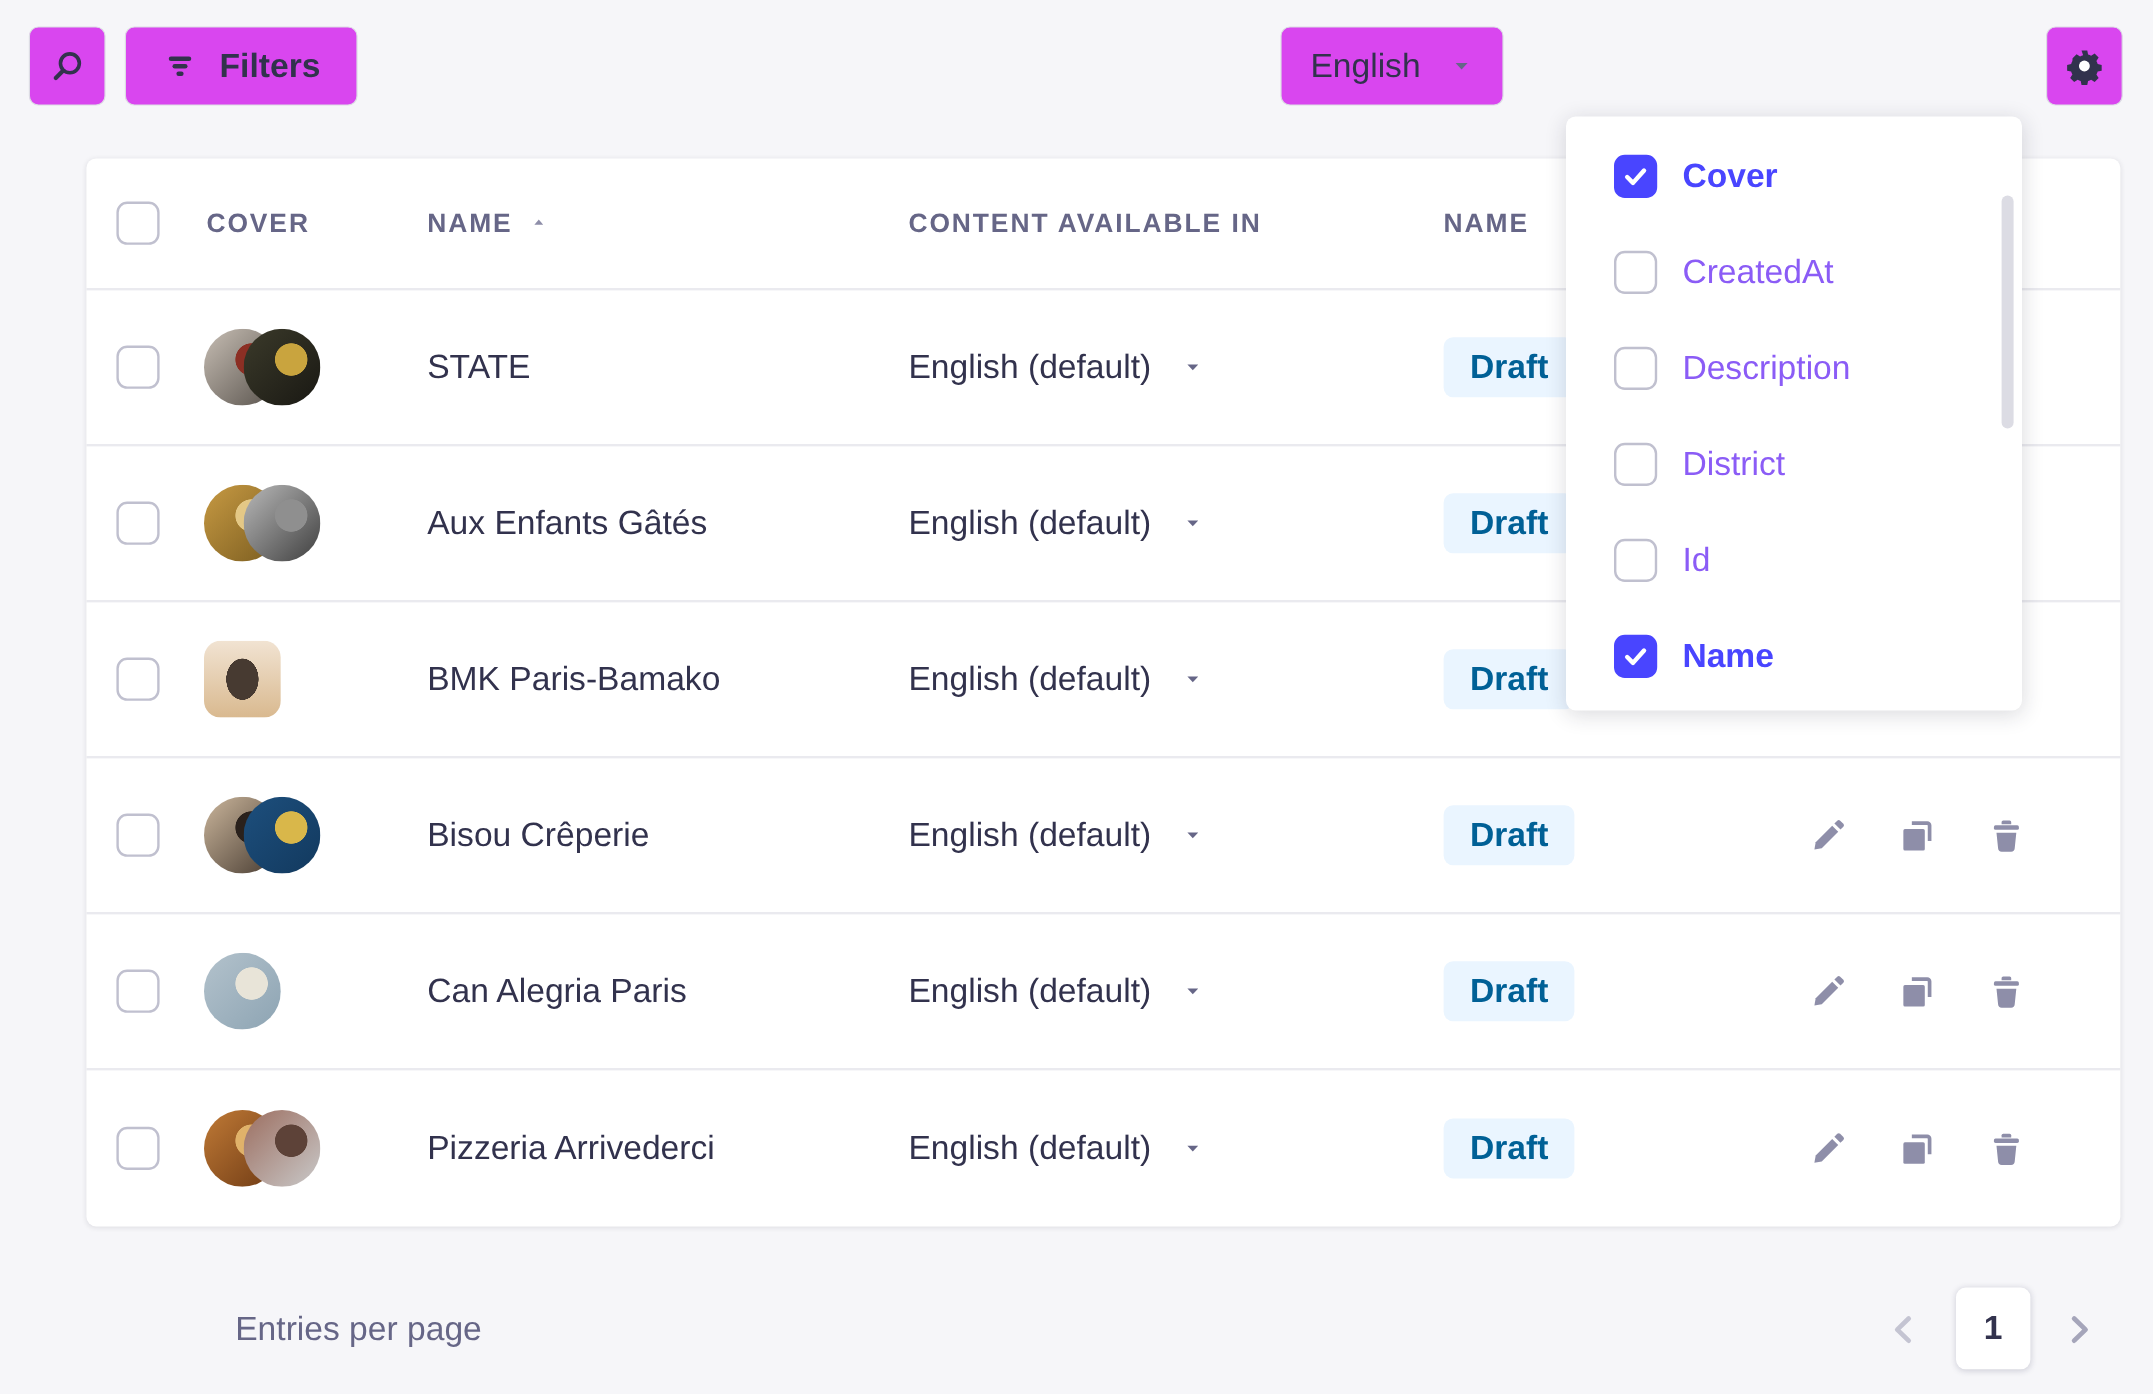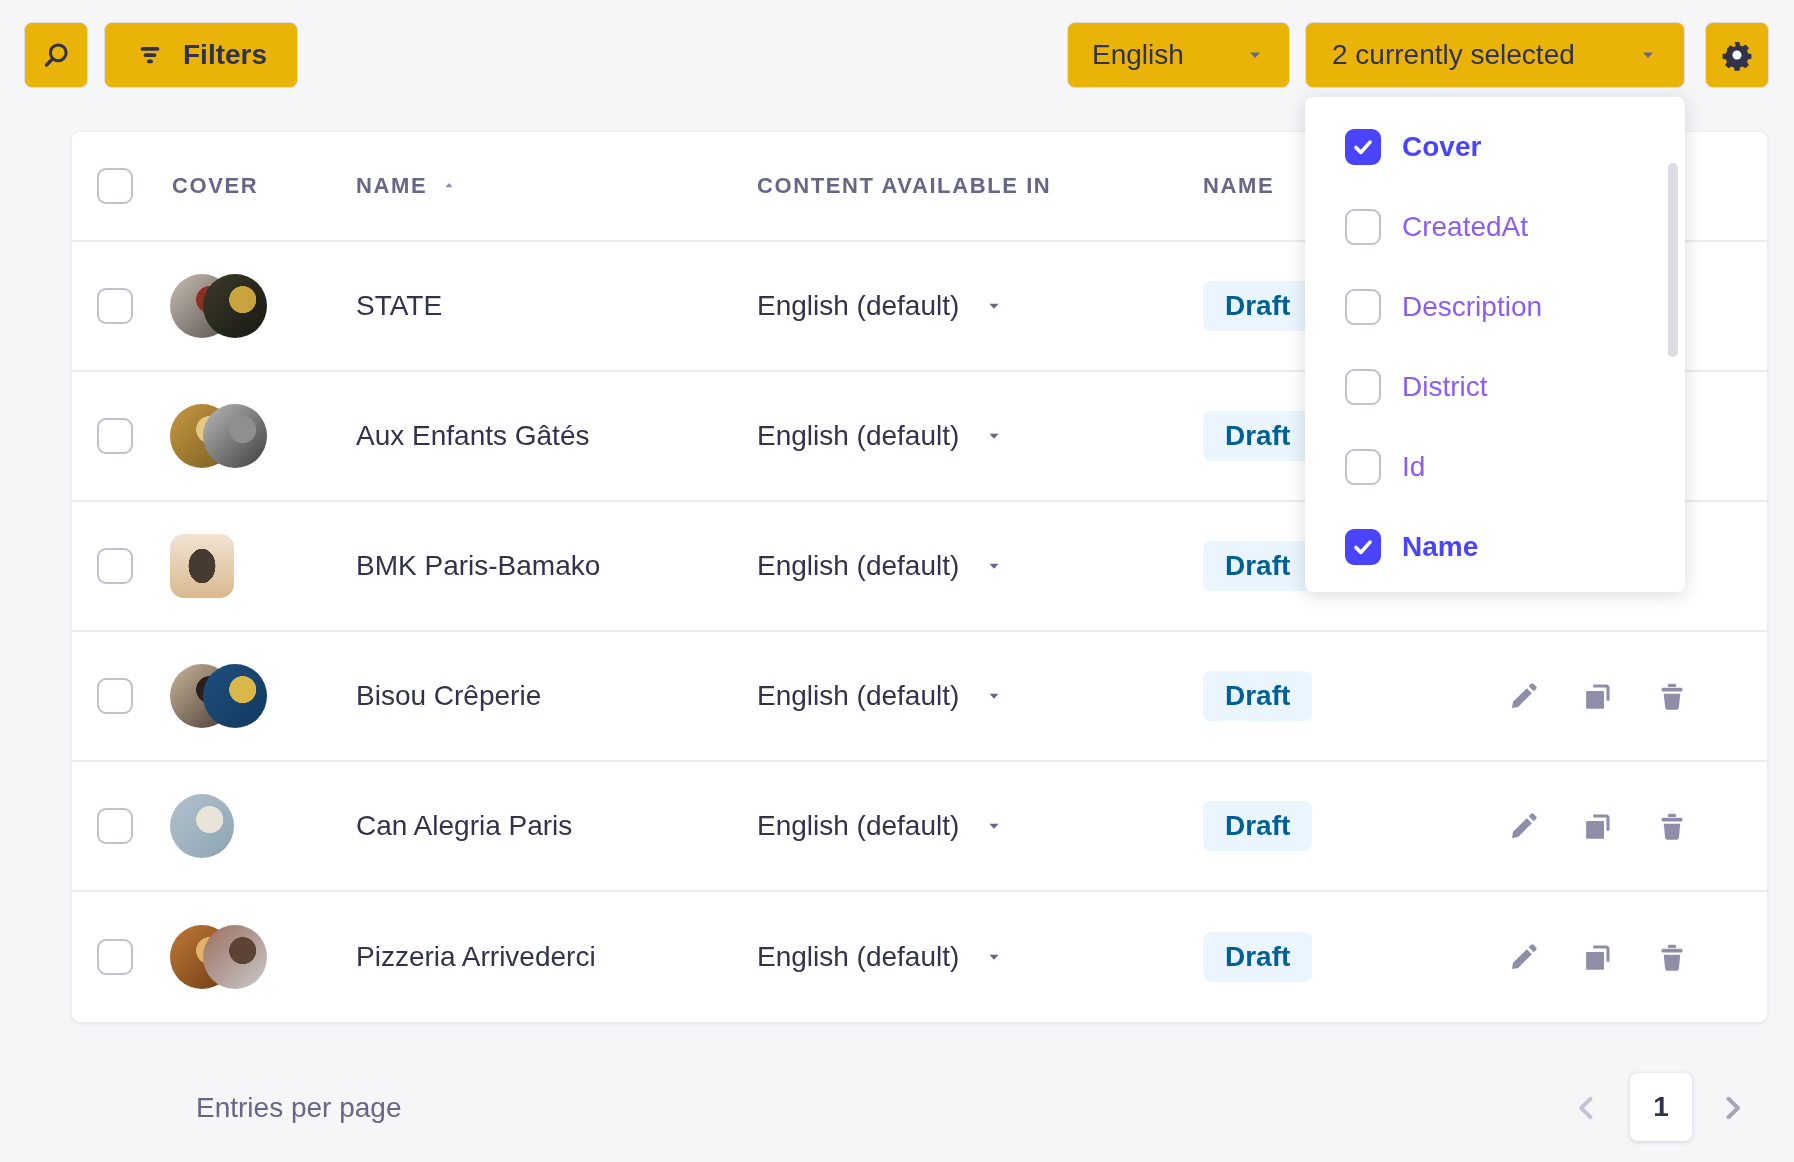--- a/index.html
+++ b/index.html
@@ -1,27 +1,27 @@
 <!DOCTYPE html>
 <html><head>
 <meta charset="utf-8">
 <style>
   html,body{margin:0;padding:0;background:#f6f6f9;}
   .app{position:relative;width:1794px;height:1162px;background:#f6f6f9;overflow:hidden;
        font-family:"Liberation Sans",sans-serif;color:#32324d;}
   button{font-family:"Liberation Sans",sans-serif;cursor:pointer;}
 
   
-  .tbtn{position:absolute;background:#eab308;border:1.5px solid #dcdce4;border-radius:8px;box-sizing:border-box;}
+  .tbtn{position:absolute;background:#d946ef;border:1.5px solid #dcdce4;border-radius:8px;box-sizing:border-box;}
   .icon-btn{width:64px;height:66px;display:flex;align-items:center;justify-content:center;}
   .search-btn{left:24px;top:22px;}
   .filters-btn{left:104px;top:22px;height:66px;padding:0 30px;display:flex;align-items:center;gap:18px;
                font-size:28px;font-weight:700;color:#32324d;}
   .select{display:flex;align-items:center;justify-content:space-between;font-size:28px;color:#32324d;}
-  .locale-sel{left:1067px;top:22px;width:223px;height:66px;padding:0 24px;}
+  .locale-sel{left:1067px;top:22px;width:186px;height:66px;padding:0 24px;}
   .columns-sel{left:1305px;top:22px;width:380px;height:66px;padding:0 26px;}
   .gear-btn{left:1705px;top:22px;}
   .icn{display:inline-flex;align-items:center;justify-content:center;line-height:0;}
 
   
   .table-card{position:absolute;left:72px;top:132px;width:1695px;height:890px;background:#fff;
               border-radius:8px;box-shadow:0 1px 4px rgba(33,33,52,.1);}
   .thead{position:relative;height:108px;border-bottom:2px solid #eaeaef;}
   .th{position:absolute;top:50%;transform:translateY(-50%);font-size:22px;font-weight:700;
       letter-spacing:1.6px;color:#666687;white-space:nowrap;}
@@ -92,28 +92,20 @@
 
   <button class="tbtn select locale-sel">
     <span>English</span>
     <span class="icn">
       <svg width="20" height="20" viewBox="0 0 24 24">
           <path d="M6 9 L12 15.5 L18 9 Z" fill="#666687"></path>
         </svg>
     </span>
   </button>
 
-  <button class="tbtn select columns-sel">
-    <span>2 currently selected</span>
-    <span class="icn">
-      <svg width="20" height="20" viewBox="0 0 24 24">
-          <path d="M6 9 L12 15.5 L18 9 Z" fill="#666687"></path>
-        </svg>
-    </span>
-  </button>
 
   <button class="tbtn icon-btn gear-btn">
     <span class="icn">
       <svg width="32" height="32" viewBox="0 0 24 24">
           <path fill="#32324d" d="M10.2 2.3h3.6l.5 2.5a7.2 7.2 0 0 1 1.9.8l2.2-1.4 2.5 2.5-1.4 2.2a7.2 7.2 0 0 1 .8 1.9l2.5.5v3.6l-2.5.5a7.2 7.2 0 0 1-.8 1.9l1.4 2.2-2.5 2.5-2.2-1.4a7.2 7.2 0 0 1-1.9.8l-.5 2.5h-3.6l-.5-2.5a7.2 7.2 0 0 1-1.9-.8l-2.2 1.4-2.5-2.5 1.4-2.2a7.2 7.2 0 0 1-.8-1.9l-2.5-.5v-3.6l2.5-.5a7.2 7.2 0 0 1 .8-1.9L4.6 7.2l2.5-2.5 2.2 1.4a7.2 7.2 0 0 1 1.9-.8Z"></path>
           <circle cx="12" cy="12" r="3.4" fill="#fff"></circle>
         </svg>
     </span>
   </button>
 

